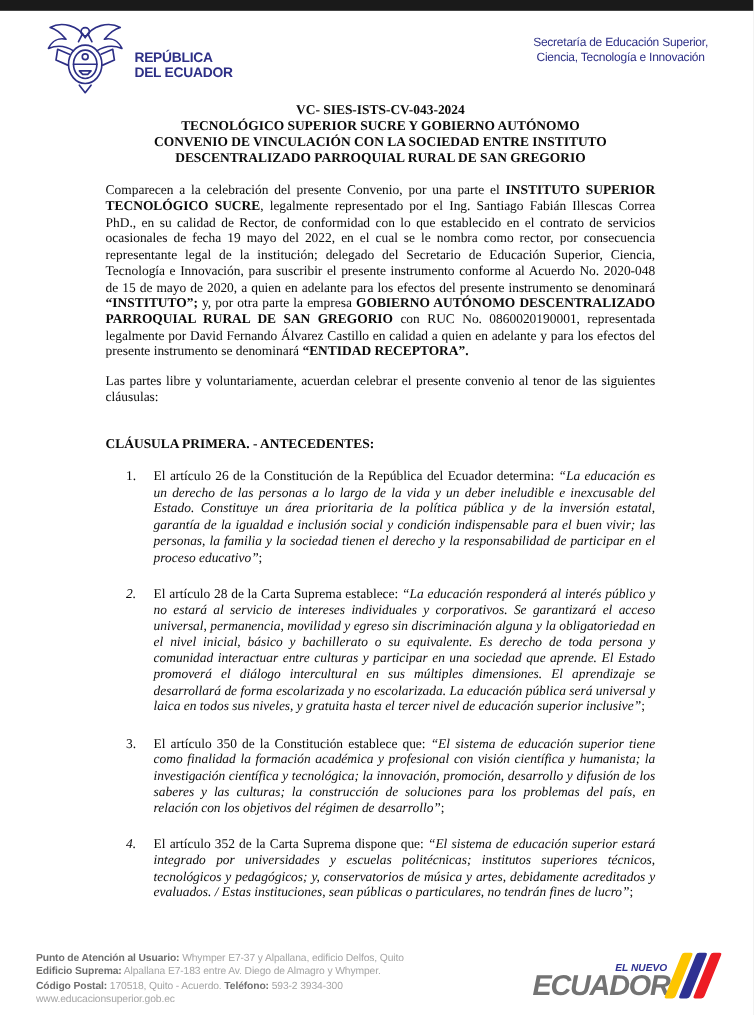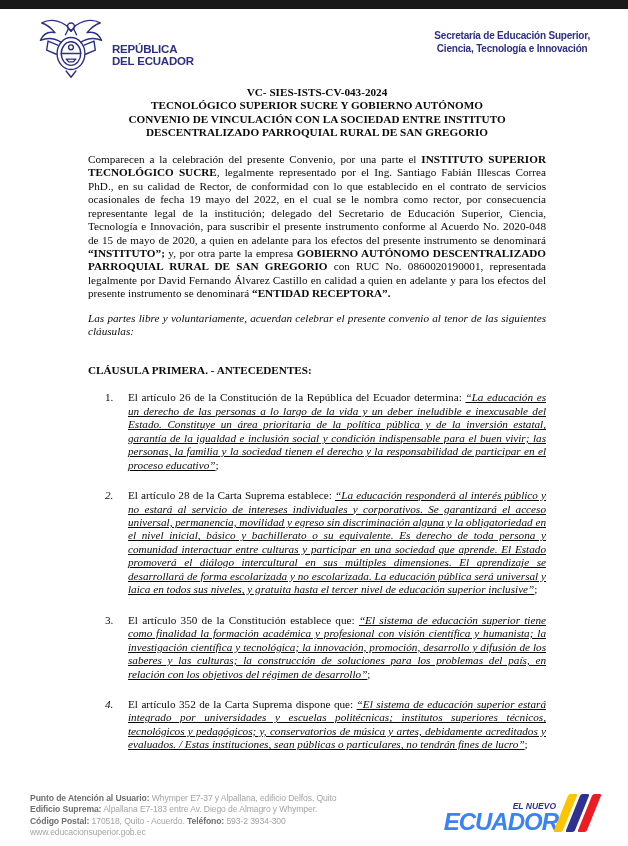--- a/index.html
+++ b/index.html
@@ -24,21 +24,21 @@
   .brand{display:flex;align-items:center;gap:6px;justify-content:center;}
   .brand svg{display:block;}
   .brand-text{
     font-family:"Liberation Sans", sans-serif;
     font-weight:bold;color:#2d2f86;
     font-size:11.5px;line-height:12.5px;letter-spacing:-0.2px;
     margin-top:14px;
   }
   .secretariat{
     font-family:"Liberation Sans", sans-serif;
-    font-weight:bold;color:#2d2f86;
+    font-weight:normal;color:#2d2f86;
     font-size:10px;line-height:12.5px;letter-spacing:-0.2px;
     text-align:center;margin-top:14px;
   }
   
   .doc{
     position:absolute;top:86px;left:88px;width:458px;
     font-size:11.2px;line-height:13.45px;
     text-align:justify;
   }
   .title{
@@ -47,21 +47,21 @@
   .title div{white-space:nowrap;}
   .p1{margin-top:13px;}
   .b{font-weight:bold;}
   .clause-heading{font-weight:bold;margin-top:25px;}
   .items{margin-top:14px;}
   .item{display:flex;margin-bottom:17px;padding-left:17px;}
   .item:last-child{margin-bottom:0;}
   .num{width:23px;flex-shrink:0;}
   .num.it{font-style:italic;}
   .itext{flex:1;text-align:justify;}
-  .q{font-style:italic;text-decoration:underline;}
+  .q{font-style:italic;}
   
   .footer{
     position:absolute;left:30px;right:34px;bottom:8px;
     display:flex;justify-content:space-between;align-items:flex-end;
   }
   .f-lines{
     font-family:"Liberation Sans", sans-serif;
     font-size:8.6px;line-height:11.2px;
     color:#a4a4a4;letter-spacing:-0.1px;
   }
@@ -69,21 +69,21 @@
   
   .enl{display:flex;align-items:flex-end;margin-bottom:6px;}
   .enl-text{display:flex;flex-direction:column;align-items:flex-end;margin-right:3px;}
   .enl-top{
     font-family:"Liberation Sans", sans-serif;
     font-weight:bold;font-style:italic;color:#2e3192;
     font-size:8.5px;line-height:9px;margin-right:2px;margin-bottom:1px;
   }
   .enl-main{
     font-family:"Liberation Sans", sans-serif;
-    font-weight:bold;font-style:italic;color:#3b82f6;
+    font-weight:bold;font-style:italic;color:#737373;
     font-size:24px;line-height:20px;letter-spacing:-1px;
   }
   .enl-stripes{display:flex;align-items:flex-end;gap:3px;height:40px;}
   .enl-stripes span{
     display:block;width:9px;height:38px;border-radius:2px;
     transform:skewX(-22deg);
   }
   .s-yellow{background:#fdc500;}
   .s-blue{background:#2e3192;}
   .s-red{background:#ed1c24;}
@@ -126,21 +126,21 @@
   <div class="doc">
     <div class="title">
       <div>VC- SIES-ISTS-CV-043-2024</div>
       <div>TECNOLÓGICO SUPERIOR SUCRE Y GOBIERNO AUTÓNOMO</div>
       <div>CONVENIO DE VINCULACIÓN CON LA SOCIEDAD ENTRE INSTITUTO</div>
       <div>DESCENTRALIZADO PARROQUIAL RURAL DE SAN GREGORIO</div>
     </div>
 
     <p class="p1"><span>Comparecen a la celebración del presente Convenio, por una parte el </span><span class="b">INSTITUTO SUPERIOR TECNOLÓGICO SUCRE</span><span>, legalmente representado por el Ing. Santiago Fabián Illescas Correa PhD., en su calidad de Rector, de conformidad con lo que establecido en el contrato de servicios ocasionales de fecha 19 mayo del 2022, en el cual se le nombra como rector, por consecuencia representante legal de la institución; delegado del Secretario de Educación Superior, Ciencia, Tecnología e Innovación, para suscribir el presente instrumento conforme al Acuerdo No. 2020-048 de 15 de mayo de 2020, a quien en adelante para los efectos del presente instrumento se denominará </span><span class="b">“INSTITUTO”;</span><span> y, por otra parte la empresa </span><span class="b">GOBIERNO AUTÓNOMO DESCENTRALIZADO PARROQUIAL RURAL DE SAN GREGORIO</span><span> con RUC No. 0860020190001, representada legalmente por David Fernando Álvarez Castillo en calidad a quien en adelante y para los efectos del presente instrumento se denominará </span><span class="b">“ENTIDAD RECEPTORA”.</span></p>
 
-    <p style="margin:0;font-style:italic;">Las partes libre y voluntariamente, acuerdan celebrar el presente convenio al tenor de las siguientes cláusulas:</p>
+    <p style="margin:0;">Las partes libre y voluntariamente, acuerdan celebrar el presente convenio al tenor de las siguientes cláusulas:</p>
 
     <div class="clause-heading">CLÁUSULA PRIMERA. - ANTECEDENTES:</div>
 
     <div class="items">
       <div class="item">
         <span class="num">1.</span>
         <span class="itext"><span>El artículo 26 de la Constitución de la República del Ecuador determina: </span><span class="q">“La educación es un derecho de las personas a lo largo de la vida y un deber ineludible e inexcusable del Estado. Constituye un área prioritaria de la política pública y de la inversión estatal, garantía de la igualdad e inclusión social y condición indispensable para el buen vivir; las personas, la familia y la sociedad tienen el derecho y la responsabilidad de participar en el proceso educativo”</span><span>;</span></span>
       </div>
       <div class="item">
         <span class="num it">2.</span>

